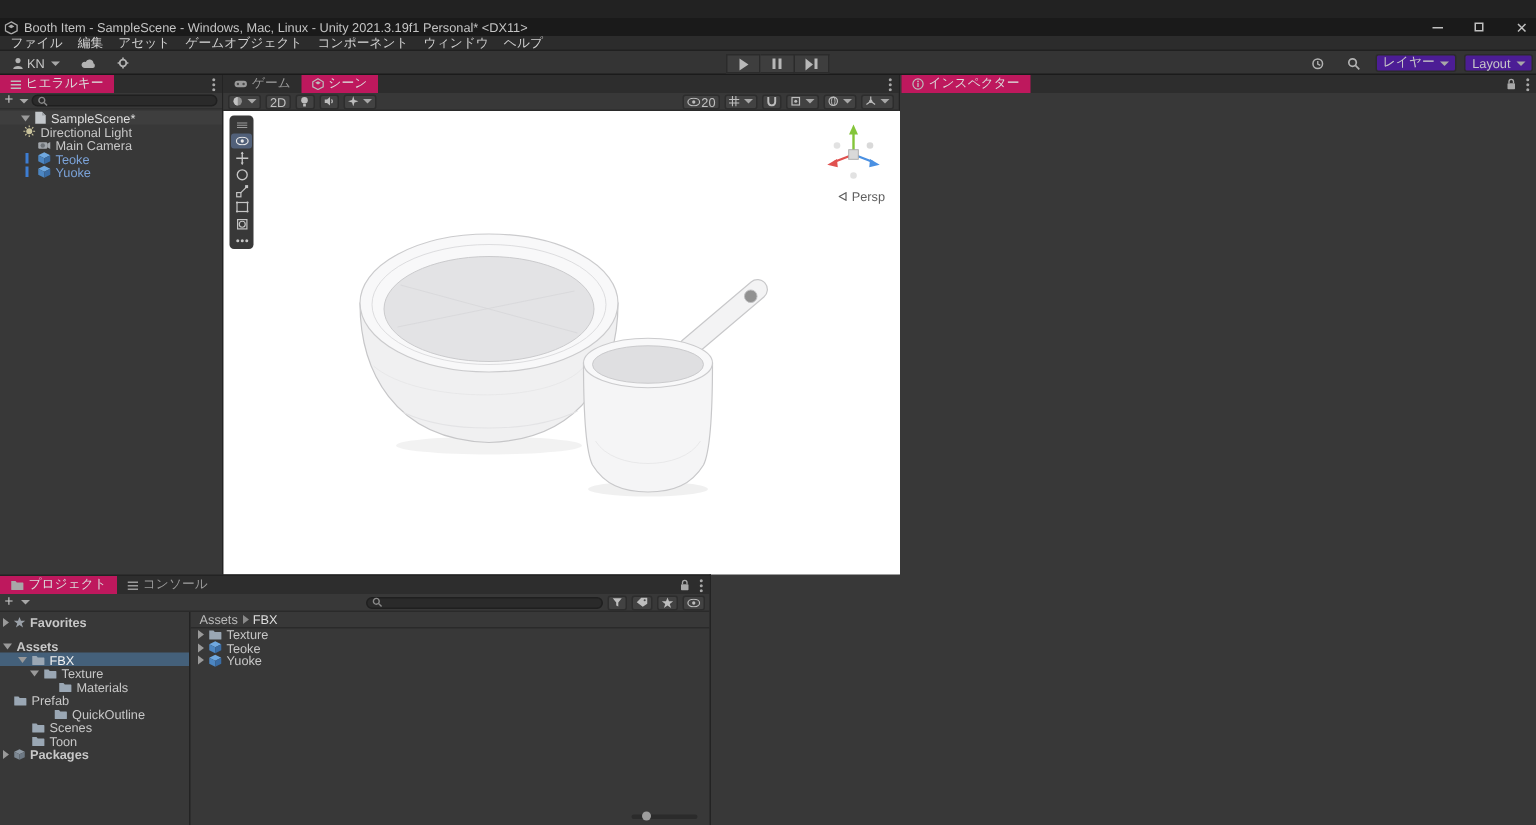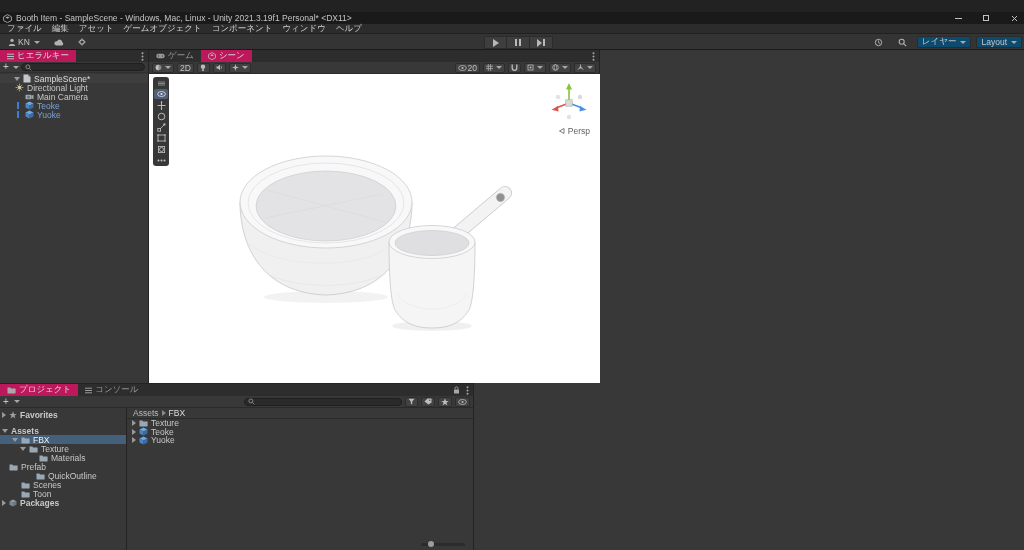--- a/index.html
+++ b/index.html
@@ -14,21 +14,21 @@
   .wctrl{position:absolute;right:4px;top:0;height:12px;display:flex;align-items:center;gap:16px}
   .wbtn{width:12px;height:12px;display:flex;align-items:center;justify-content:center}
   
   .menubar{position:absolute;left:0;top:12px;width:1024px;height:10px;background:#2c2c2c;border-bottom:1px solid #202020;display:flex;align-items:center;padding-left:2px}
   .menu-item{padding:0 5px;color:#d2d2d2;white-space:nowrap}
   
   .toolbar{position:absolute;left:0;top:22px;width:1024px;height:16px;background:#343434;border-bottom:1px solid #1b1b1b}
   .tb-left{position:absolute;left:3px;top:2px;height:12px;display:flex;gap:4px}
   .tb-center{position:absolute;left:484px;top:2px;display:flex}
   .tb-right{position:absolute;right:2px;top:2px;height:12px;display:flex;align-items:center;gap:5px}
-  .tbtn{height:12px;display:flex;align-items:center;gap:2px;background:#0c4a6e;border:1px solid #2b2b2b;border-radius:2px;padding:0 4px;color:#c8c8c8}
+  .tbtn{height:12px;display:flex;align-items:center;gap:2px;background:#4c1d95;border:1px solid #2b2b2b;border-radius:2px;padding:0 4px;color:#c8c8c8}
   .tbtn.flat{background:transparent;border-color:transparent}
   .playbtn{width:23px;height:13px;background:#3e3e3e;border:1px solid #2b2b2b;display:flex;align-items:center;justify-content:center}
   .playbtn+.playbtn{border-left:none}
   .tri{width:0;height:0;border-left:6px solid #b8b8b8;border-top:4px solid transparent;border-bottom:4px solid transparent}
   .pausebars{display:flex;gap:2px}
   .pausebars i{display:block;width:2px;height:7px;background:#b8b8b8}
   .stepbar{display:flex;align-items:center;gap:1px}
   .stepbar i{display:block;width:2px;height:7px;background:#b8b8b8}
   .ddarw{width:0;height:0;border-left:3px solid transparent;border-right:3px solid transparent;border-top:3px solid #a8a8a8;margin-left:2px}
   
@@ -439,20 +439,41 @@
       <div class="persp">
         <svg width="6" height="6" viewBox="0 0 6 6">
             <polygon points="5,0.5 0.5,3 5,5.5" fill="none" stroke="#5f5f5f" stroke-width="0.8"></polygon>
           </svg>
         <span>Persp</span>
       </div>
     </div>
   </div>
 
   <div class="panel" style="left:601px;top:38px;width:423px;height:502px">
+    <div class="tabbar">
+      <span class="tab active">
+        <svg width="8" height="8" viewBox="0 0 8 8">
+            <circle cx="4" cy="4" r="3.4" fill="none" stroke="#bdbdbd" stroke-width="0.8"></circle>
+            <circle cx="4" cy="2.3" r="0.6" fill="#bdbdbd"></circle>
+            <rect x="3.55" y="3.3" width="0.9" height="2.7" fill="#bdbdbd"></rect>
+          </svg>
+        <span>インスペクター</span>
+      </span>
+      <span class="pane-icons">
+        <svg width="7" height="8" viewBox="0 0 7 8">
+            <rect x="1" y="3.5" width="5" height="4" rx="0.5" fill="#a8a8a8"></rect>
+            <path d="M2 3.5 V2.4 A1.5 1.5 0 0 1 5 2.4 V3.5" fill="none" stroke="#a8a8a8" stroke-width="0.9"></path>
+          </svg>
+        <svg width="3" height="9" viewBox="0 0 3 9">
+            <circle cx="1.5" cy="1.2" r="1" fill="#a8a8a8"></circle>
+            <circle cx="1.5" cy="4.5" r="1" fill="#a8a8a8"></circle>
+            <circle cx="1.5" cy="7.8" r="1" fill="#a8a8a8"></circle>
+          </svg>
+      </span>
+    </div>
     <div style="height:490px"></div>
   </div>
 
   <div class="panel" style="left:0;top:371px;width:474px;height:169px;border-top:1px solid #232323;border-right:1px solid #232323">
     <div class="tabbar">
       <span class="tab active">
         <svg width="9" height="8" viewBox="0 0 9 8">
             <path d="M0.5 1.4 H3.3 L4.2 2.4 H8.2 A0.4 0.4 0 0 1 8.6 2.8 V7 A0.4 0.4 0 0 1 8.2 7.4 H0.9 A0.4 0.4 0 0 1 0.5 7 Z" fill="#a8a8a8"></path>
           </svg>
         <span>プロジェクト</span>

